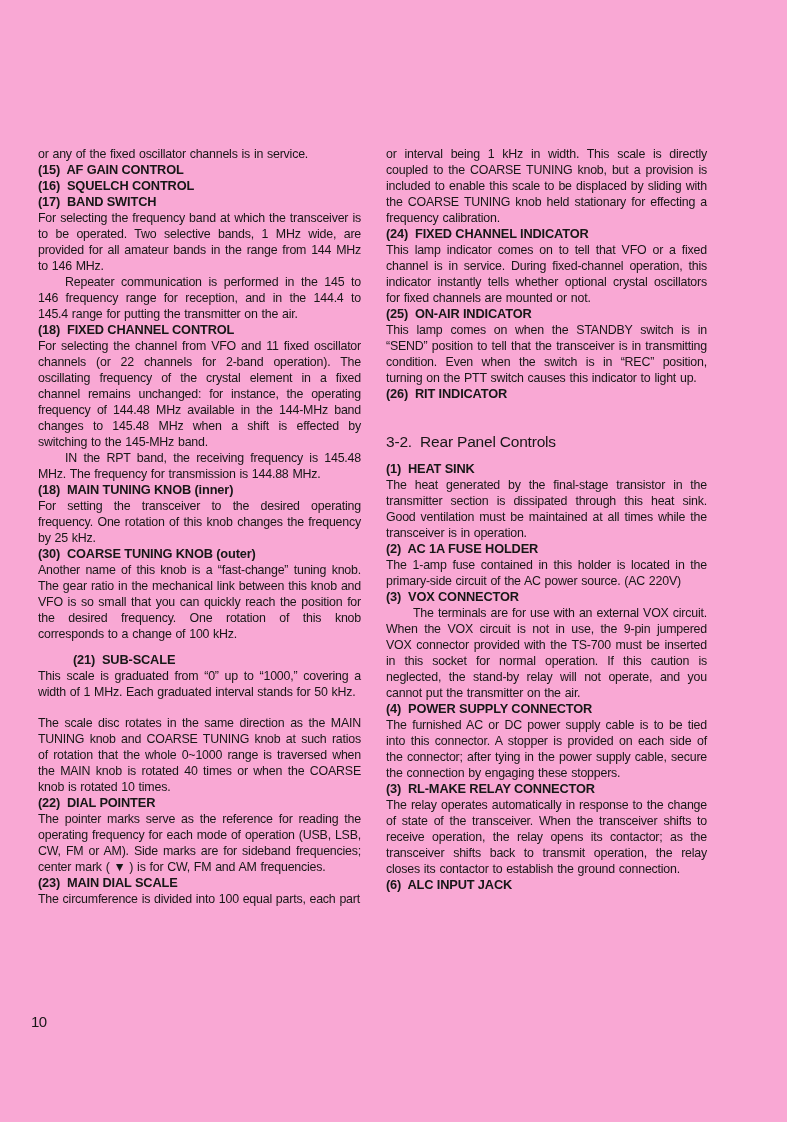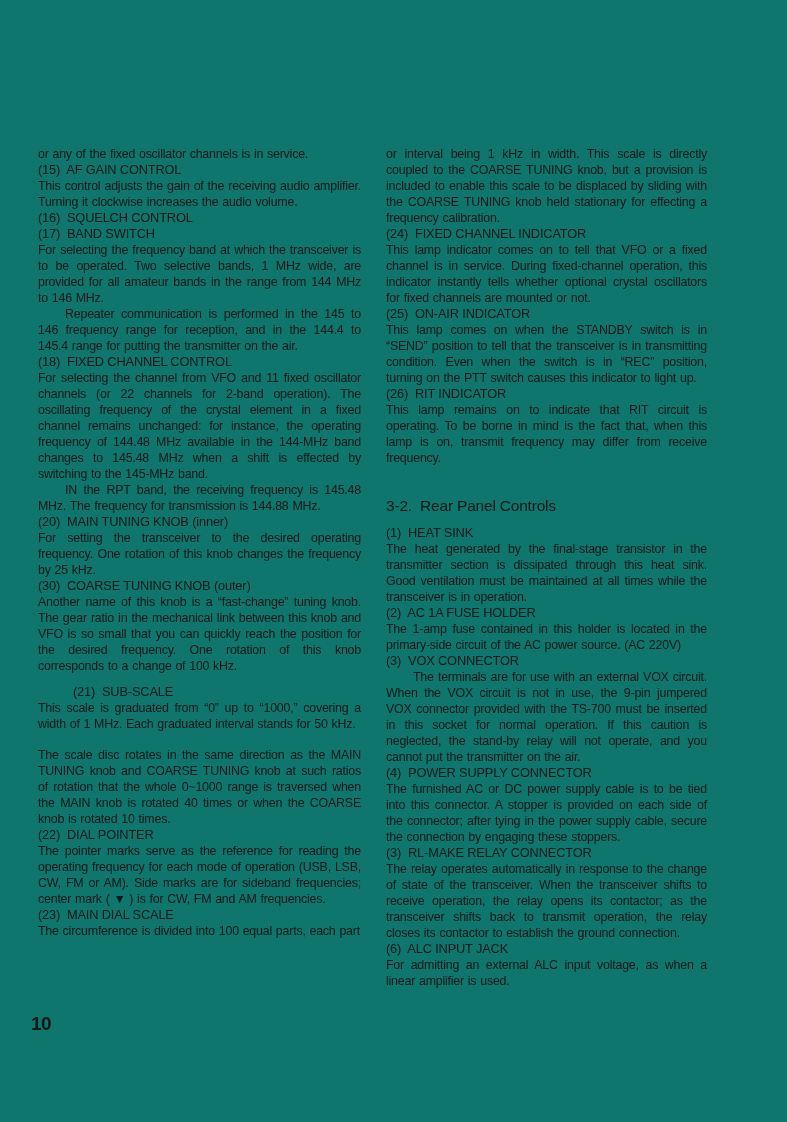--- a/index.html
+++ b/index.html
@@ -7,35 +7,35 @@
     width: 787px; height: 1122px;
     background: #ffffff;
     position: relative;
     font-family: "Liberation Sans", sans-serif;
     color: #171717;
     overflow: hidden;
   }
   .page {
     position: absolute; left: 0; top: 0;
     width: 787px; height: 1122px;
-    background: #0f766e;
+    background: #f9a8d4;
   }
   .col {
     position: absolute; top: 146px;
     font-size: 12.4px;
     line-height: 16px;
     letter-spacing: -0.2px;
     word-spacing: 0.6px;
   }
   .col-left  { left: 38px;  width: 323px; }
   .col-right { left: 386px; width: 321px; }
   .block { text-align: justify; }
   .line { text-align: left; }
   .heading, .heading-spaced {
-    font-weight: normal;
+    font-weight: bold;
     text-align: left;
     white-space: pre-wrap;
     font-size: 12.8px;
     letter-spacing: -0.15px;
     word-spacing: 0;
   }
   .heading-spaced { margin-top: 10px; margin-left: 35px; }
   .para-indent { text-indent: 27px; }
   .para-spaced { margin-top: 15px; }
   .section-heading {
@@ -45,68 +45,65 @@
     margin-top: 31px;
     margin-bottom: 10px;
     text-align: left;
     white-space: pre-wrap;
     letter-spacing: -0.2px;
     word-spacing: 0;
   }
   .page-number {
     position: absolute;
     left: 31px; top: 1013px;
-    font-weight: bold;
-    font-size: 19px;
+    font-weight: normal;
+    font-size: 15px;
     letter-spacing: -0.5px;
   }
 </style>
 </head>
 <body>
 
 <div class="page">
   <div class="col col-left" id="col-left">
       <div class="block line">or any of the fixed oscillator channels is in service.</div>
       <div class="block heading">(15)  AF GAIN CONTROL</div>
-      <div class="block para">This control adjusts the gain of the receiving audio amplifier. Turning it clockwise increases the audio volume.</div>
       <div class="block heading">(16)  SQUELCH CONTROL</div>
       <div class="block heading">(17)  BAND SWITCH</div>
       <div class="block para">For selecting the frequency band at which the transceiver is to be operated. Two selective bands, 1 MHz wide, are provided for all amateur bands in the range from 144 MHz to 146 MHz.</div>
       <div class="block para-indent">Repeater communication is performed in the 145 to 146 frequency range for reception, and in the 144.4 to 145.4 range for putting the transmitter on the air.</div>
       <div class="block heading">(18)  FIXED CHANNEL CONTROL</div>
       <div class="block para">For selecting the channel from VFO and 11 fixed oscillator channels (or 22 channels for 2-band operation). The oscillating frequency of the crystal element in a fixed channel remains unchanged: for instance, the operating frequency of 144.48 MHz available in the 144-MHz band changes to 145.48 MHz when a shift is effected by switching to the 145-MHz band.</div>
       <div class="block para-indent">IN the RPT band, the receiving frequency is 145.48 MHz. The frequency for transmission is 144.88 MHz.</div>
-      <div class="block heading">(20)  MAIN TUNING KNOB (inner)</div>
+      <div class="block heading">(18)  MAIN TUNING KNOB (inner)</div>
       <div class="block para">For setting the transceiver to the desired operating frequency. One rotation of this knob changes the frequency by 25 kHz.</div>
       <div class="block heading">(30)  COARSE TUNING KNOB (outer)</div>
       <div class="block para">Another name of this knob is a “fast-change” tuning knob. The gear ratio in the mechanical link between this knob and VFO is so small that you can quickly reach the position for the desired frequency. One rotation of this knob corresponds to a change of 100 kHz.</div>
       <div class="block heading-spaced">(21)  SUB-SCALE</div>
       <div class="block para">This scale is graduated from “0” up to “1000,” covering a width of 1 MHz. Each graduated interval stands for 50 kHz.</div>
       <div class="block para-spaced">The scale disc rotates in the same direction as the MAIN TUNING knob and COARSE TUNING knob at such ratios of rotation that the whole 0~1000 range is traversed when the MAIN knob is rotated 40 times or when the COARSE knob is rotated 10 times.</div>
       <div class="block heading">(22)  DIAL POINTER</div>
       <div class="block para">The pointer marks serve as the reference for reading the operating frequency for each mode of operation (USB, LSB, CW, FM or AM). Side marks are for sideband frequencies; center mark ( ▼ ) is for CW, FM and AM frequencies.</div>
       <div class="block heading">(23)  MAIN DIAL SCALE</div>
       <div class="block line">The circumference is divided into 100 equal parts, each part</div>
     </div>
   <div class="col col-right" id="col-right">
       <div class="block para">or interval being 1 kHz in width. This scale is directly coupled to the COARSE TUNING knob, but a provision is included to enable this scale to be displaced by sliding with the COARSE TUNING knob held stationary for effecting a frequency calibration.</div>
       <div class="block heading">(24)  FIXED CHANNEL INDICATOR</div>
       <div class="block para">This lamp indicator comes on to tell that VFO or a fixed channel is in service. During fixed-channel operation, this indicator instantly tells whether optional crystal oscillators for fixed channels are mounted or not.</div>
       <div class="block heading">(25)  ON-AIR INDICATOR</div>
       <div class="block para">This lamp comes on when the STANDBY switch is in “SEND” position to tell that the transceiver is in transmitting condition. Even when the switch is in “REC” position, turning on the PTT switch causes this indicator to light up.</div>
       <div class="block heading">(26)  RIT INDICATOR</div>
-      <div class="block para">This lamp remains on to indicate that RIT circuit is operating. To be borne in mind is the fact that, when this lamp is on, transmit frequency may differ from receive frequency.</div>
       <div class="block section-heading">3-2.  Rear Panel Controls</div>
       <div class="block heading">(1)  HEAT SINK</div>
       <div class="block para">The heat generated by the final-stage transistor in the transmitter section is dissipated through this heat sink. Good ventilation must be maintained at all times while the transceiver is in operation.</div>
       <div class="block heading">(2)  AC 1A FUSE HOLDER</div>
       <div class="block para">The 1-amp fuse contained in this holder is located in the primary-side circuit of the AC power source. (AC 220V)</div>
       <div class="block heading">(3)  VOX CONNECTOR</div>
       <div class="block para-indent">The terminals are for use with an external VOX circuit. When the VOX circuit is not in use, the 9-pin jumpered VOX connector provided with the TS-700 must be inserted in this socket for normal operation. If this caution is neglected, the stand-by relay will not operate, and you cannot put the transmitter on the air.</div>
       <div class="block heading">(4)  POWER SUPPLY CONNECTOR</div>
       <div class="block para">The furnished AC or DC power supply cable is to be tied into this connector. A stopper is provided on each side of the connector; after tying in the power supply cable, secure the connection by engaging these stoppers.</div>
       <div class="block heading">(3)  RL-MAKE RELAY CONNECTOR</div>
       <div class="block para">The relay operates automatically in response to the change of state of the transceiver. When the transceiver shifts to receive operation, the relay opens its contactor; as the transceiver shifts back to transmit operation, the relay closes its contactor to establish the ground connection.</div>
       <div class="block heading">(6)  ALC INPUT JACK</div>
-      <div class="block para">For admitting an external ALC input voltage, as when a linear amplifier is used.</div>
     </div>
   <div class="page-number">10</div>
 </div>
 
 </body></html>

